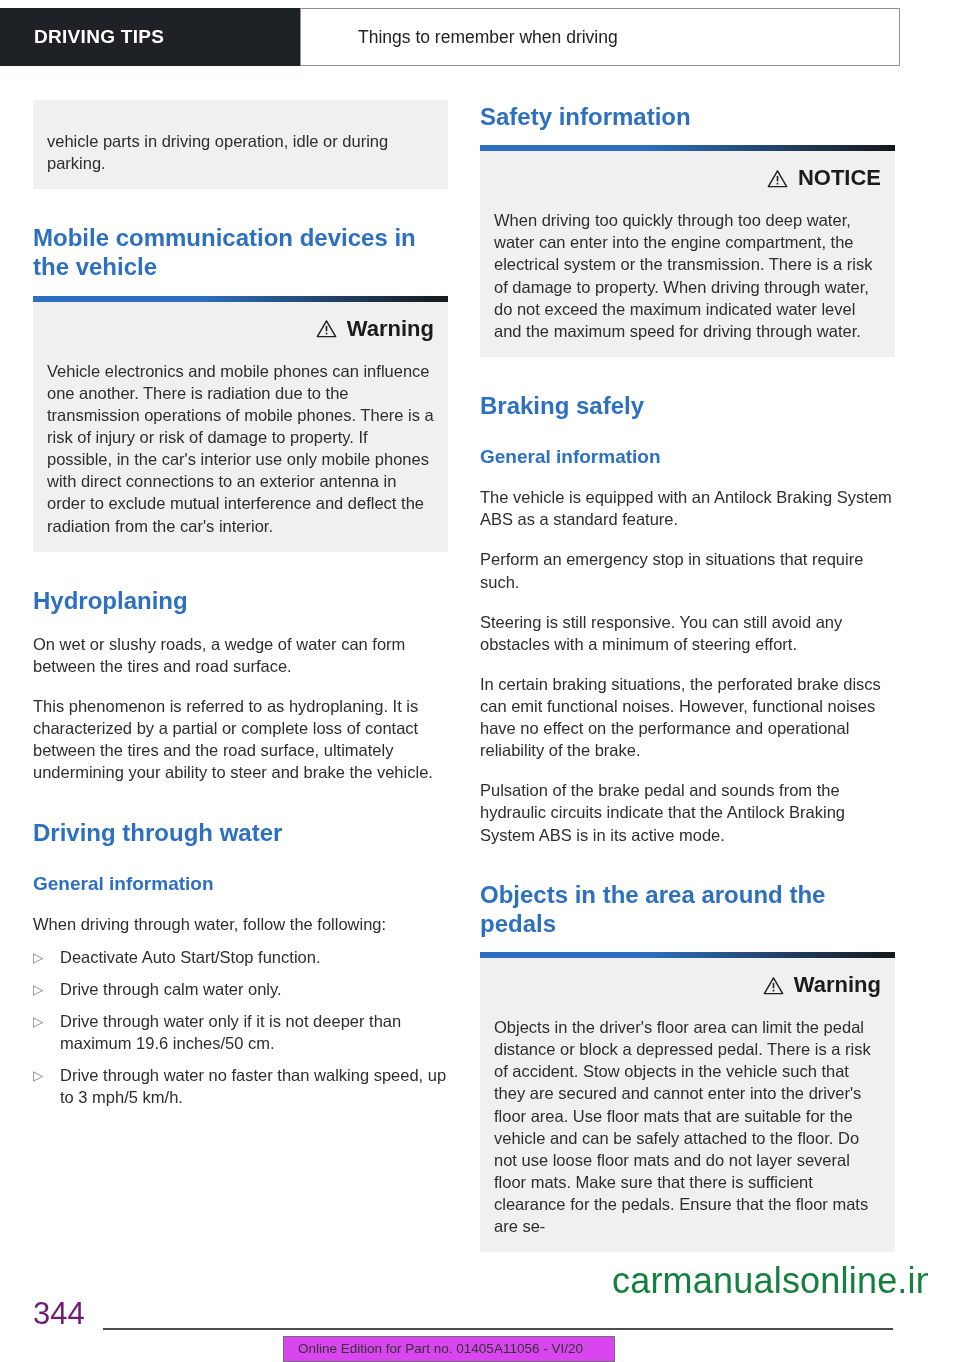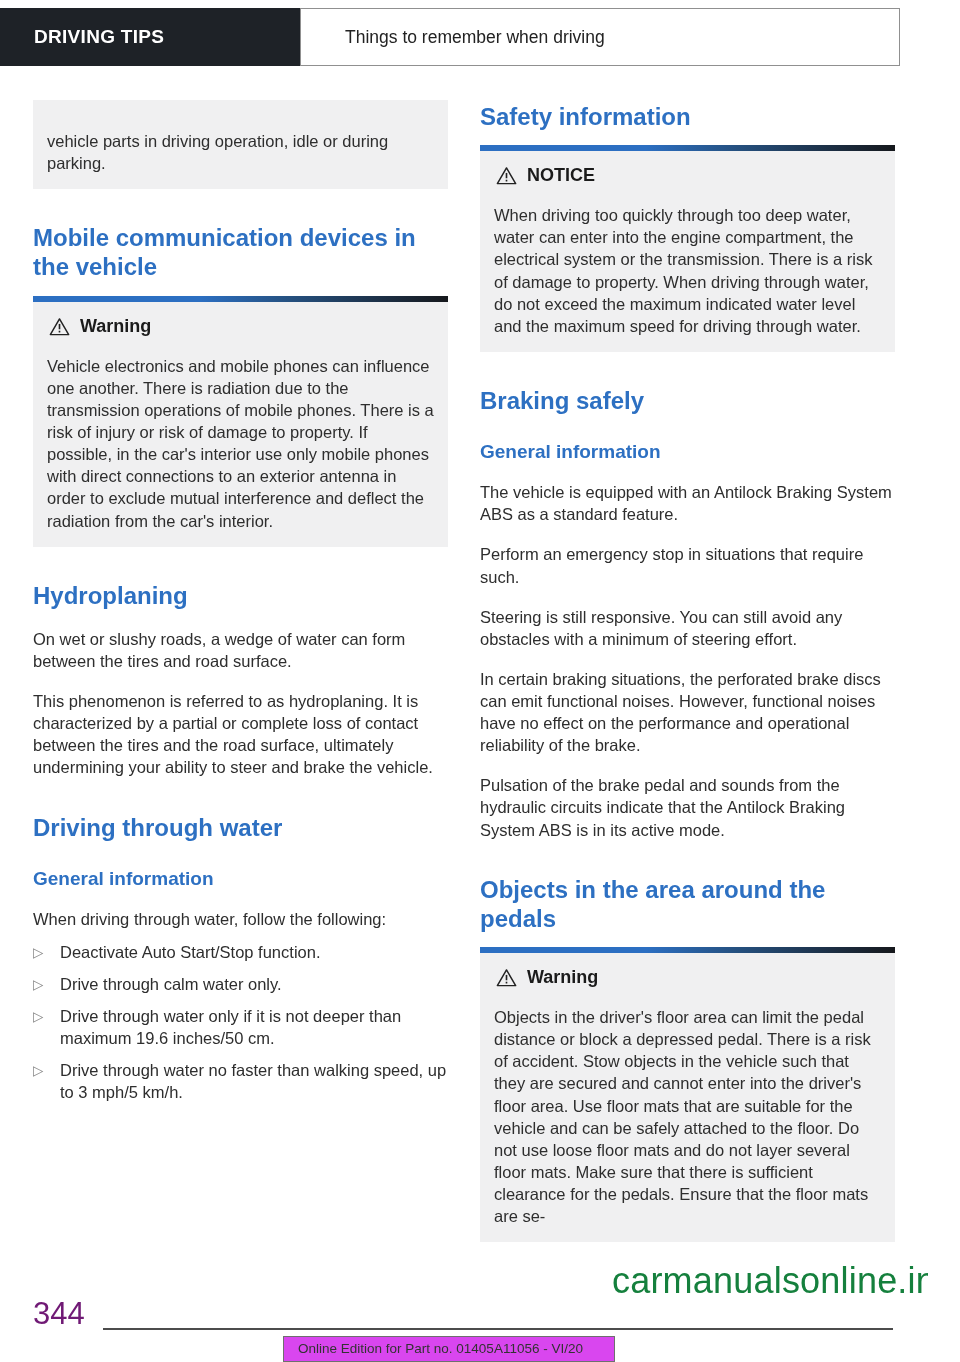--- a/index.html
+++ b/index.html
@@ -19,21 +19,21 @@
     width: 300px; height: 58px;
     background: #1e2227; color: #ffffff;
     font-weight: bold; font-size: 19px; letter-spacing: .3px;
     display: flex; align-items: center;
     padding-left: 34px; box-sizing: border-box;
   }
   .header-section {
     width: 600px; height: 58px;
     border: 1px solid #909090;
     display: flex; align-items: center;
-    padding-left: 44px; box-sizing: border-box;
+    padding-left: 57px; box-sizing: border-box;
     font-size: 17.5px; color: #222222; background: #ffffff;
   }
 
   
   .content { position: absolute; top: 100px; left: 33px; display: flex; gap: 32px; }
   .col { width: 415px; }
 
   .heading {
     color: #2d70c2; font-size: 24px; font-weight: bold;
     line-height: 1.22; margin: 34px 0 14px; max-width: 402px;
@@ -51,21 +51,21 @@
   }
   .gray-box {
     background: #f0f0f1;
     padding: 12px 14px 15px 14px;
     box-sizing: border-box;
   }
   .gray-box .para { margin-bottom: 0; }
   .box-label-row {
     display: flex; align-items: center; gap: 10px;
     margin: 2px 0 9px 2px;
-    font-weight: bold; font-size: 18px; color: #1b1b1b;
+    font-weight: bold; font-size: 22px; color: #1b1b1b; justify-content: flex-end;
   }
   .warn-icon { flex: none; display: inline-flex; }
 
   .bullet { display: flex; margin: 0 0 10px 0; }
   .bullet-marker {
     flex: none; width: 27px; color: #8a8a8a;
     font-size: 13.5px; padding-top: 3px;
   }
   .bullet-text { font-size: 16.5px; line-height: 1.34; }
 

